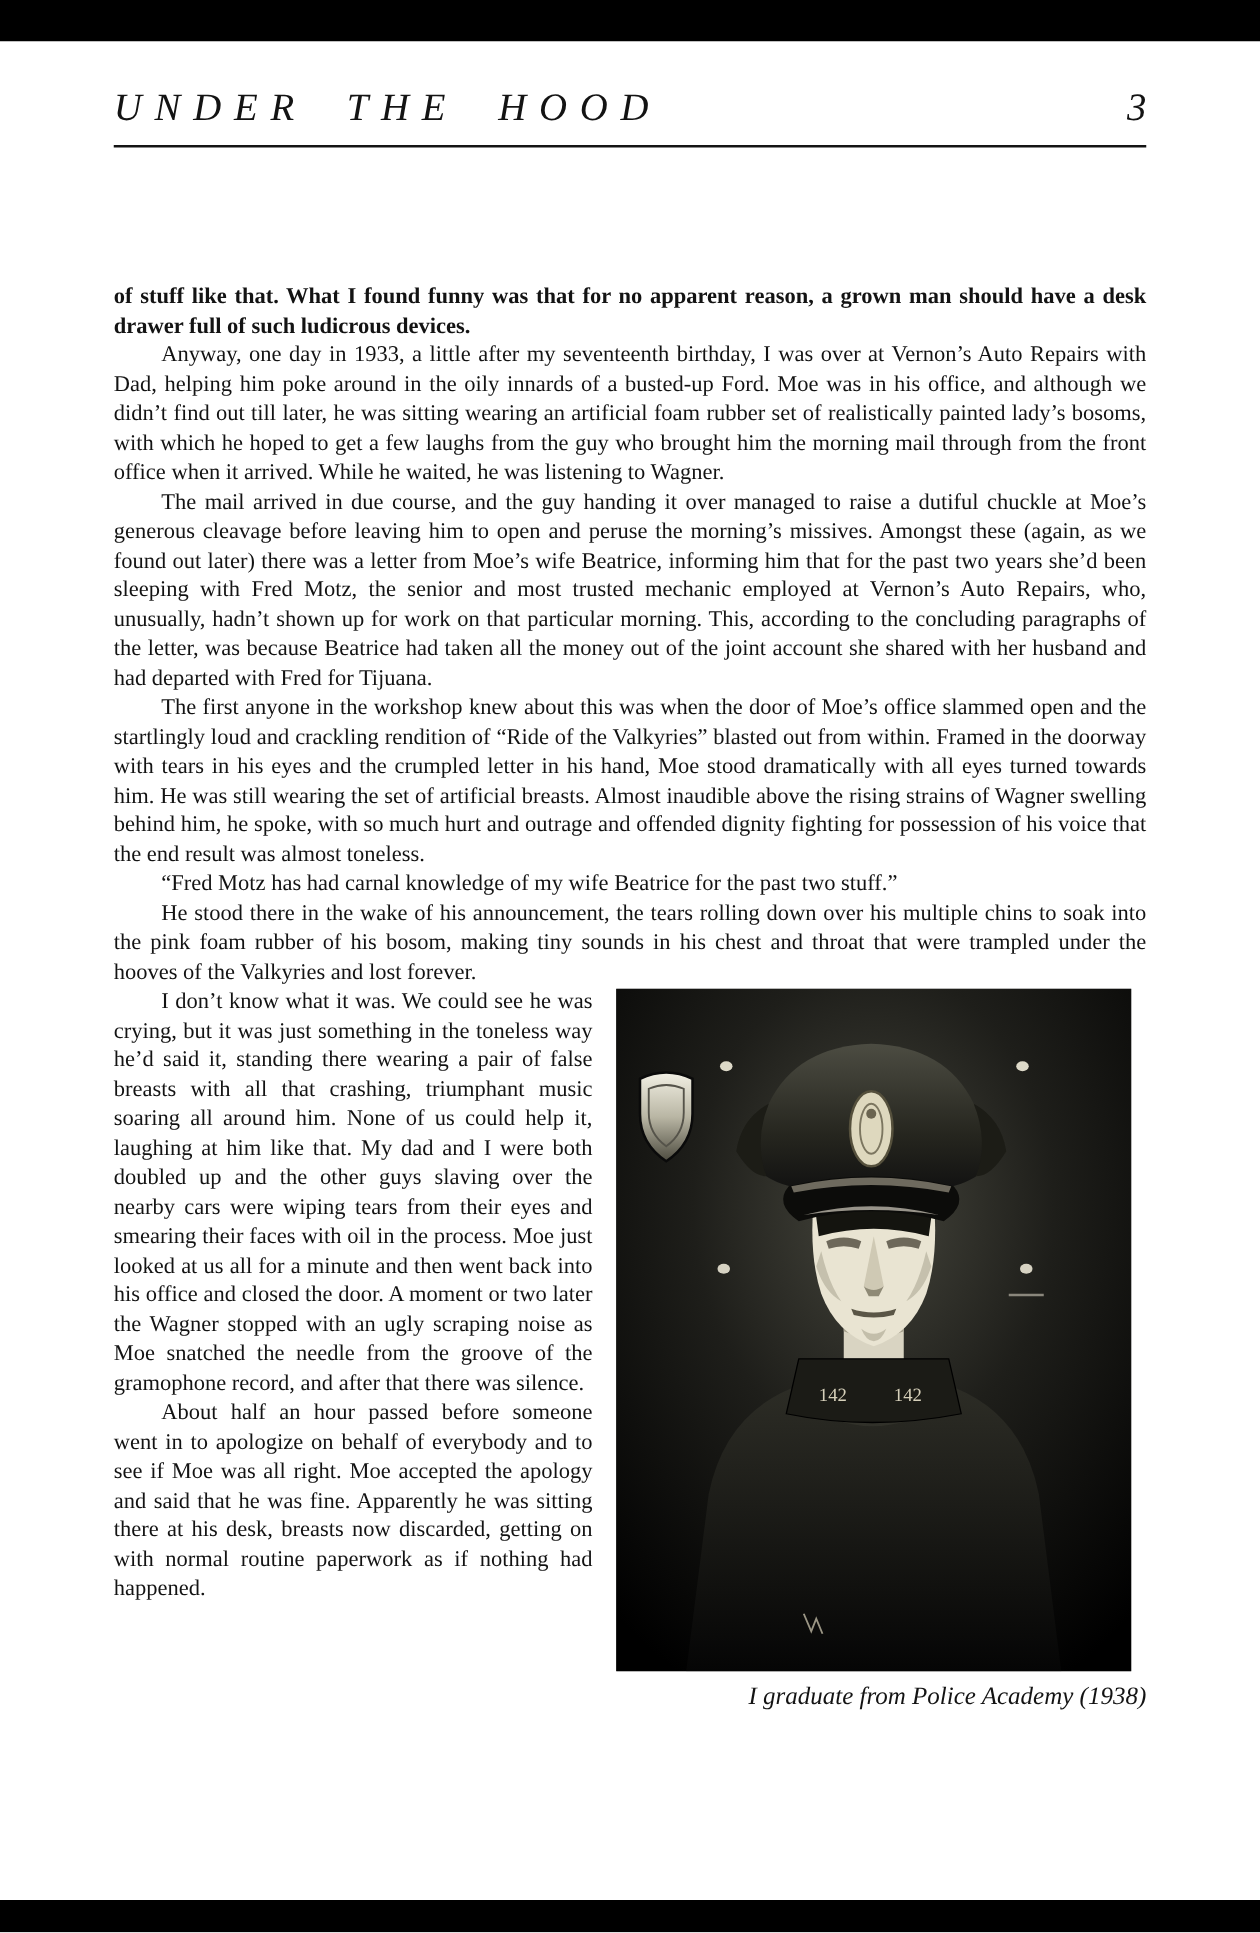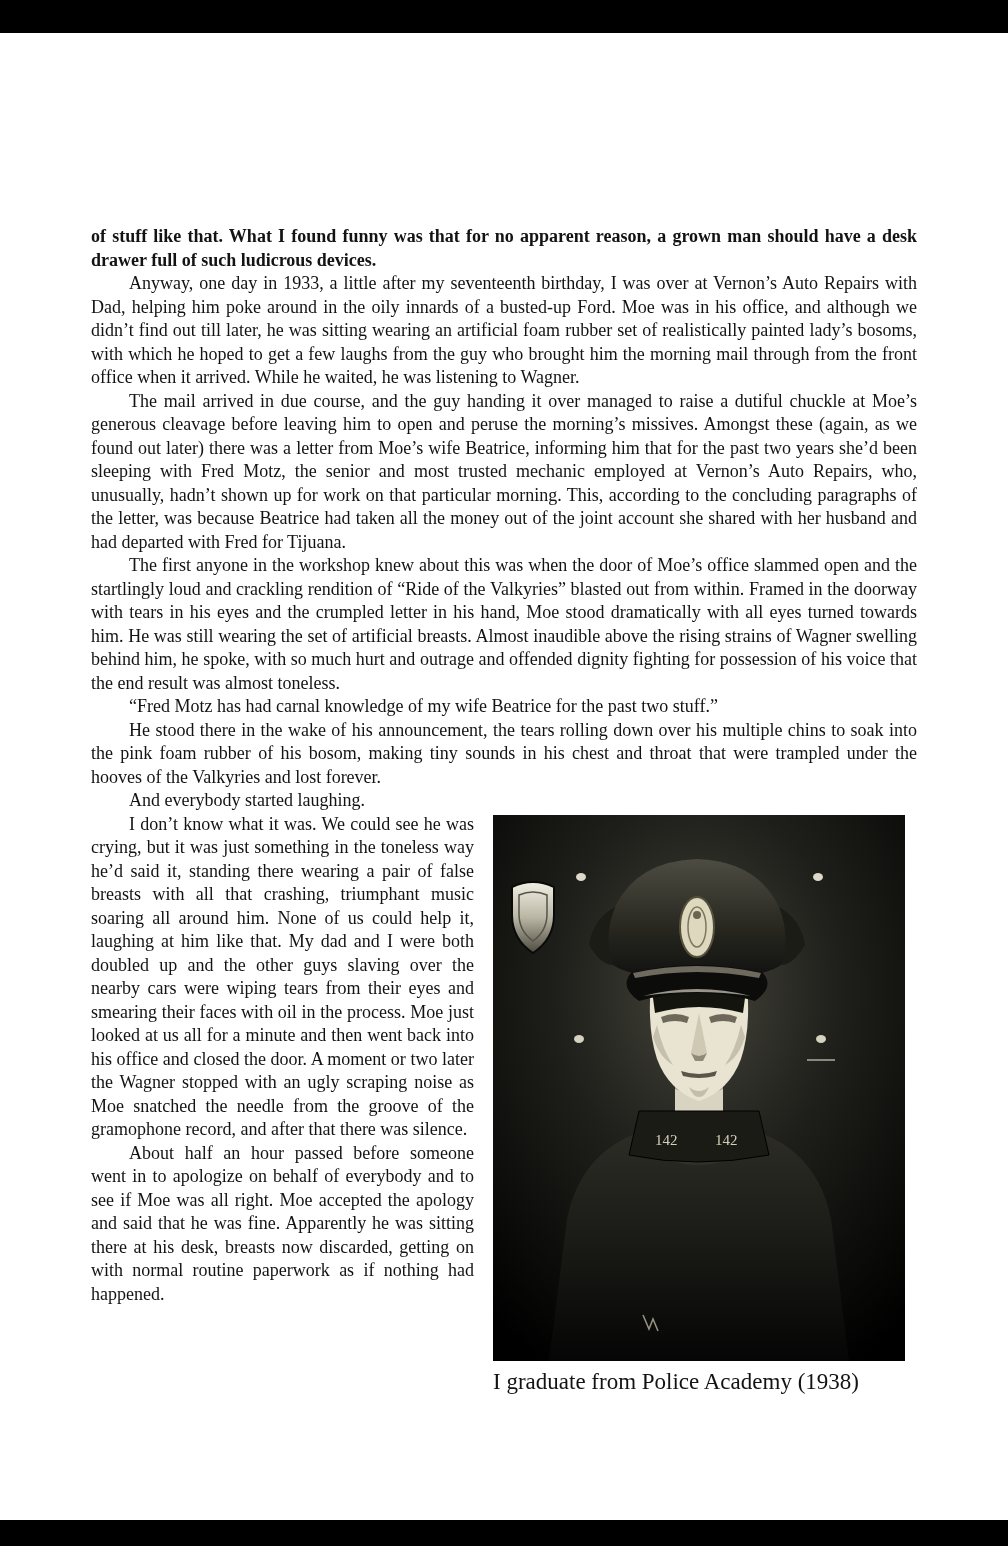--- a/index.html
+++ b/index.html
@@ -56,46 +56,53 @@
     float:right;
     width:424px;
     margin:2px 0 0 19px;
   }
   figure.photo svg.art {
     display:block;
     width:412px; height:546px;
     background:#0a0a08;
   }
   figcaption {
-    text-align:left;
-    font-size:23px;
+    text-align:right;
+    font-style:italic;
+    font-size:20px;
     padding-top:9px;
   }
   .collar-num {
     font-family:"Liberation Serif","DejaVu Serif",serif;
     font-size:15px;
     fill:#d6d0ba;
   }
 </style>
 </head>
 <body>
 
 <div class="page">
 
   <div class="bar-top"></div>
 
+  <header class="running-header">
+    <div class="header-row">
+      <span class="chapter-title">UNDER THE HOOD</span>
+      <span class="page-number">3</span>
+    </div>
+    <div class="header-rule"></div>
+  </header>
 
   <main class="body-text">
     <p class="first">of stuff like that. What I found funny was that for no apparent reason, a grown man should have a desk drawer full of such ludicrous devices.</p>
     <p>Anyway, one day in 1933, a little after my seventeenth birthday, I was over at Vernon’s Auto Repairs with Dad, helping him poke around in the oily innards of a busted-up Ford. Moe was in his office, and although we didn’t find out till later, he was sitting wearing an artificial foam rubber set of realistically painted lady’s bosoms, with which he hoped to get a few laughs from the guy who brought him the morning mail through from the front office when it arrived. While he waited, he was listening to Wagner.</p>
     <p>The mail arrived in due course, and the guy handing it over managed to raise a dutiful chuckle at Moe’s generous cleavage before leaving him to open and peruse the morning’s missives. Amongst these (again, as we found out later) there was a letter from Moe’s wife Beatrice, informing him that for the past two years she’d been sleeping with Fred Motz, the senior and most trusted mechanic employed at Vernon’s Auto Repairs, who, unusually, hadn’t shown up for work on that particular morning. This, according to the concluding paragraphs of the letter, was because Beatrice had taken all the money out of the joint account she shared with her husband and had departed with Fred for Tijuana.</p>
     <p>The first anyone in the workshop knew about this was when the door of Moe’s office slammed open and the startlingly loud and crackling rendition of “Ride of the Valkyries” blasted out from within. Framed in the doorway with tears in his eyes and the crumpled letter in his hand, Moe stood dramatically with all eyes turned towards him. He was still wearing the set of artificial breasts. Almost inaudible above the rising strains of Wagner swelling behind him, he spoke, with so much hurt and outrage and offended dignity fighting for possession of his voice that the end result was almost toneless.</p>
     <p>“Fred Motz has had carnal knowledge of my wife Beatrice for the past two stuff.”</p>
     <p>He stood there in the wake of his announcement, the tears rolling down over his multiple chins to soak into the pink foam rubber of his bosom, making tiny sounds in his chest and throat that were trampled under the hooves of the Valkyries and lost forever.</p>
-    <p>And everybody started laughing.</p>
 
     <figure class="photo">
       <svg class="art" viewBox="0 0 412 546" xmlns="http://www.w3.org/2000/svg">
         <defs>
           <radialGradient id="glow" cx="0.5" cy="0.32" r="0.78">
             <stop offset="0" stop-color="#45453c"></stop>
             <stop offset="0.45" stop-color="#1e1e1a"></stop>
             <stop offset="1" stop-color="#000000"></stop>
           </radialGradient>
           <linearGradient id="shield" x1="0" y1="0" x2="0" y2="1">

